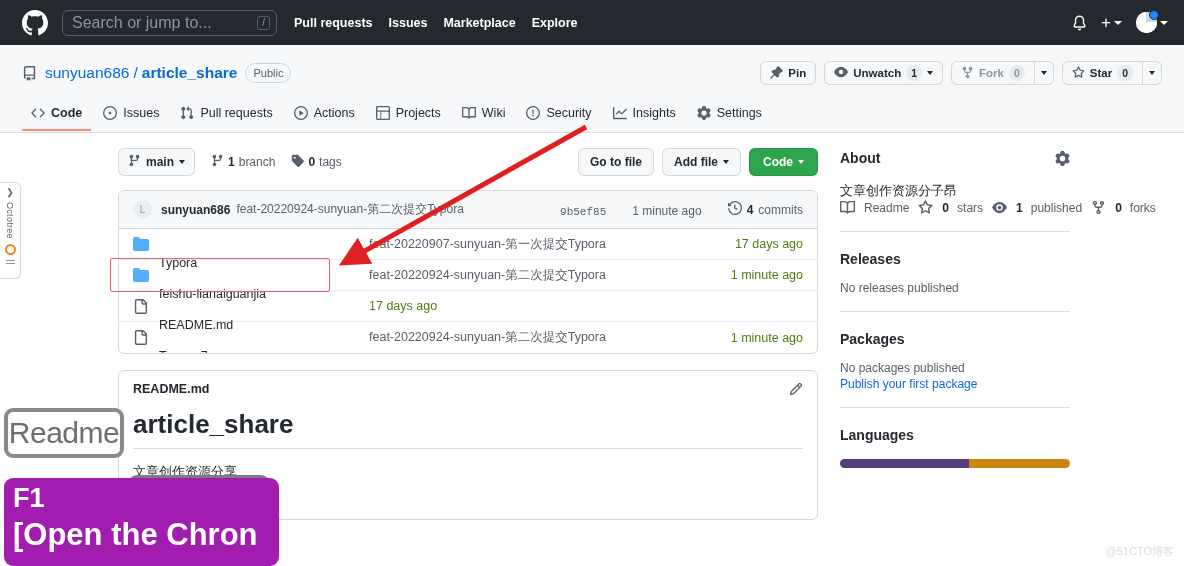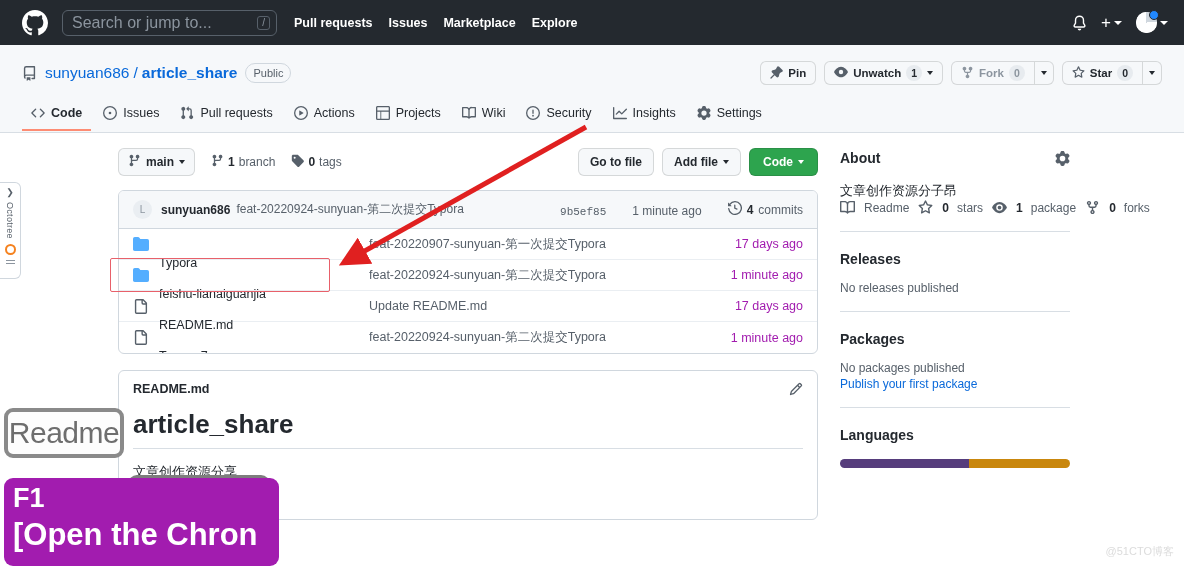--- a/index.html
+++ b/index.html
@@ -127,21 +127,21 @@
   .c-hash { font-family: "Liberation Mono", monospace; font-size: 11px; color: #57606a; }
   .c-commits { display: inline-flex; align-items: center; gap: 5px; color: #57606a; }
   .c-commits b { color: #24292f; font-weight: 600; }
 
   .f-row { display: flex; align-items: center; height: 31px; padding: 0 14px; border-bottom: 1px solid #eaeef2; font-size: 12.5px; }
   .f-row:last-child { border-bottom: none; }
   .f-icon { width: 17px; margin-right: 9px; display: flex; color: #54aeff; }
   .f-icon.file { color: #57606a; }
   .f-name { width: 210px; color: #24292f; white-space: nowrap; overflow: hidden; margin-top: 37px; }
   .f-msg { flex: 1 1 auto; color: #57606a; white-space: nowrap; overflow: hidden; }
-  .f-age { color: #a21caf; text-align: center; white-space: nowrap; }
+  .f-age { color: #4d7c0f; text-align: center; white-space: nowrap; }
 
   .readme-box { border: 1px solid #d0d7de; border-radius: 6px; margin-top: 16px; min-height: 150px; }
   .readme-head { display: flex; align-items: center; height: 36px; padding: 0 14px; }
   .readme-head .t { font-size: 12.5px; font-weight: 600; color: #24292f; }
   .readme-head .pencil { margin-left: auto; color: #57606a; display: flex; }
   .readme-body { padding: 2px 14px 20px 14px; }
   .readme-h1 { font-size: 26px; font-weight: 600; color: #24292f; padding-bottom: 8px; border-bottom: 1px solid #d8dee4; }
   .readme-p { margin-top: 14px; font-size: 13px; color: #24292f; }
 
   
@@ -474,21 +474,20 @@
           <span class="f-age">1 minute ago</span>
         </div>
 
         <div class="f-row">
           <span class="f-icon file">
               <svg width="15" height="15" viewBox="0 0 16 16" fill="currentColor">
                 <path d="M2 1.75C2 .784 2.784 0 3.75 0h6.586c.464 0 .909.184 1.237.513l2.914 2.914c.329.328.513.773.513 1.237v9.586A1.75 1.75 0 0 1 13.25 16h-9.5A1.75 1.75 0 0 1 2 14.25Zm1.75-.25a.25.25 0 0 0-.25.25v12.5c0 .138.112.25.25.25h9.5a.25.25 0 0 0 .25-.25V6h-2.75A1.75 1.75 0 0 1 9 4.25V1.5Zm6.75.062V4.25c0 .138.112.25.25.25h2.688l-.011-.013-2.914-2.914-.013-.011Z"></path>
               </svg>
             </span>
           <a class="f-name">README.md</a>
-          <a class="f-msg">Update README.md</a>
           <span class="f-age">17 days ago</span>
         </div>
 
         <div class="f-row">
           <span class="f-icon file">
               <svg width="15" height="15" viewBox="0 0 16 16" fill="currentColor">
                 <path d="M2 1.75C2 .784 2.784 0 3.75 0h6.586c.464 0 .909.184 1.237.513l2.914 2.914c.329.328.513.773.513 1.237v9.586A1.75 1.75 0 0 1 13.25 16h-9.5A1.75 1.75 0 0 1 2 14.25Zm1.75-.25a.25.25 0 0 0-.25.25v12.5c0 .138.112.25.25.25h9.5a.25.25 0 0 0 .25-.25V6h-2.75A1.75 1.75 0 0 1 9 4.25V1.5Zm6.75.062V4.25c0 .138.112.25.25.25h2.688l-.011-.013-2.914-2.914-.013-.011Z"></path>
               </svg>
             </span>
           <a class="f-name">Typora.7z</a>
@@ -542,21 +541,21 @@
           <b>0</b>
           <span>stars</span>
         </a>
         <a class="side-item">
           <span class="ico">
               <svg width="15" height="15" viewBox="0 0 16 16" fill="currentColor">
                 <path d="M8 2c1.981 0 3.671.992 4.933 2.078 1.27 1.091 2.187 2.345 2.637 3.023a1.62 1.62 0 0 1 0 1.798c-.45.678-1.367 1.932-2.637 3.023C11.67 13.008 9.981 14 8 14c-1.981 0-3.671-.992-4.933-2.078C1.797 10.83.88 9.576.43 8.898a1.62 1.62 0 0 1 0-1.798c.45-.677 1.367-1.931 2.637-3.022C4.33 2.992 6.019 2 8 2Zm0 2.5a3.5 3.5 0 1 0 0 7 3.5 3.5 0 0 0 0-7ZM8 6a2 2 0 1 1 0 4 2 2 0 0 1 0-4Z"></path>
               </svg>
             </span>
           <b>1</b>
-          <span>package</span>
+          <span>published</span>
         </a>
         <a class="side-item">
           <span class="ico">
               <svg width="15" height="15" viewBox="0 0 16 16" fill="currentColor">
                 <path d="M5 5.372v.878c0 .414.336.75.75.75h4.5a.75.75 0 0 0 .75-.75v-.878a2.25 2.25 0 1 1 1.5 0v.878a2.25 2.25 0 0 1-2.25 2.25h-1.5v2.128a2.251 2.251 0 1 1-1.5 0V8.5h-1.5A2.25 2.25 0 0 1 3.5 6.25v-.878a2.25 2.25 0 1 1 1.5 0ZM5 3.25a.75.75 0 1 0-1.5 0 .75.75 0 0 0 1.5 0Zm6.75.75a.75.75 0 1 0 0-1.5.75.75 0 0 0 0 1.5Zm-3 8.75a.75.75 0 1 0-1.5 0 .75.75 0 0 0 1.5 0Z"></path>
               </svg>
             </span>
           <b>0</b>
           <span>forks</span>
         </a>

